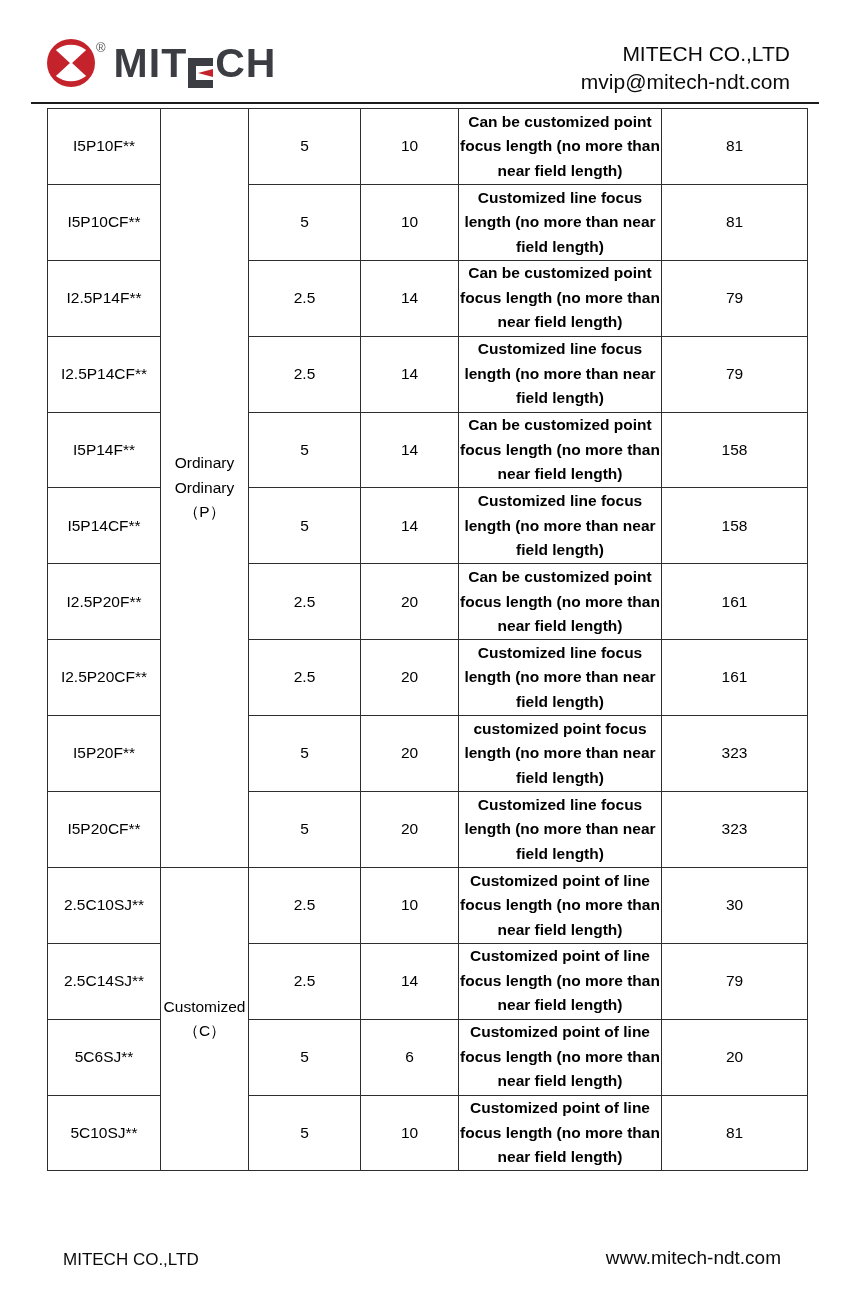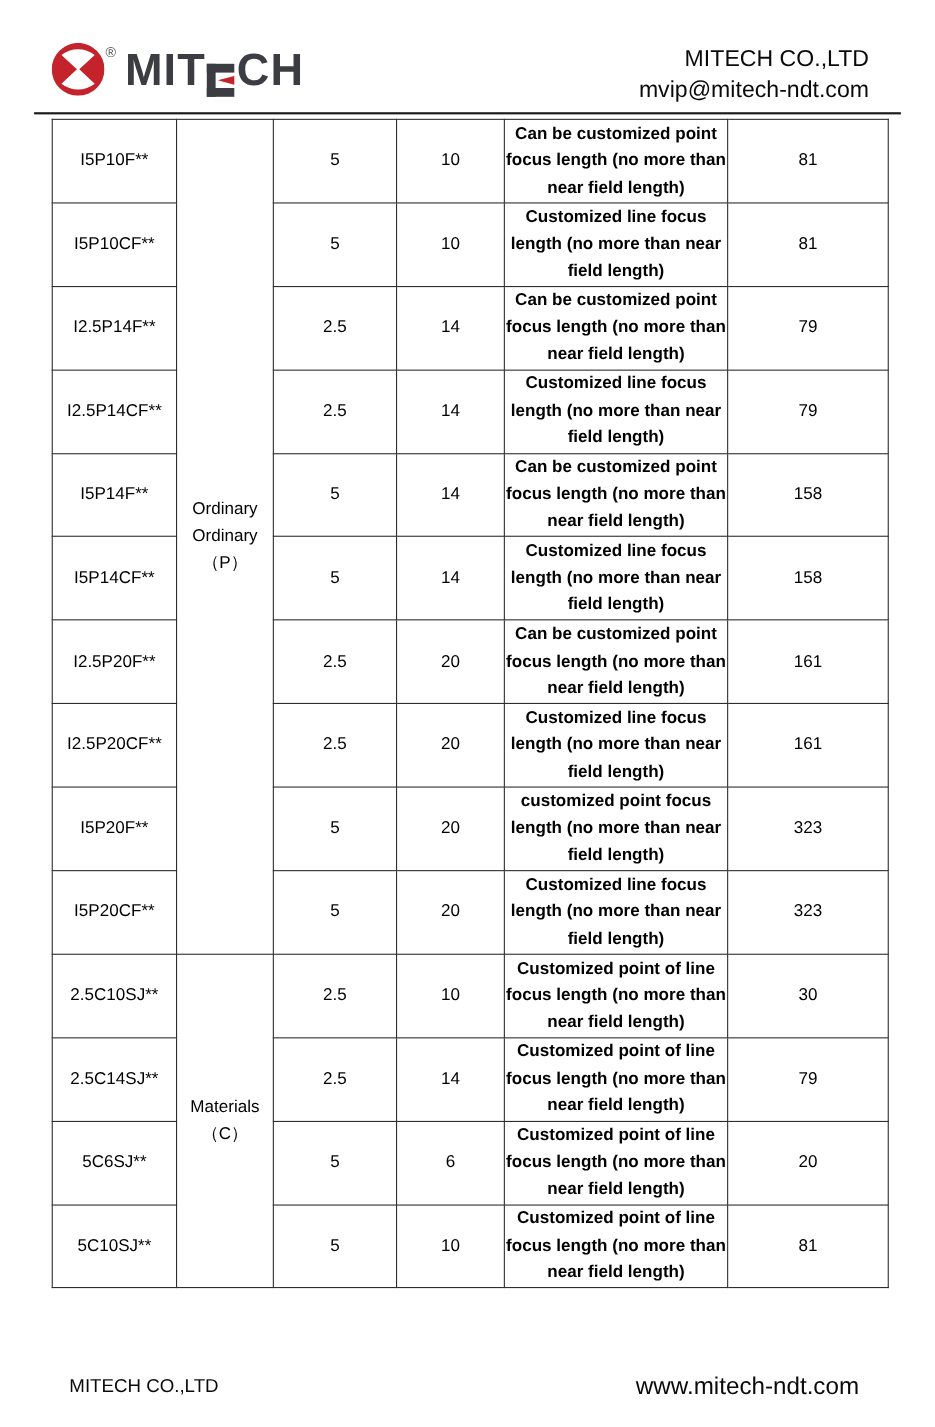--- a/index.html
+++ b/index.html
@@ -46,21 +46,21 @@
   }
   table.spec td {
     border:1.6px solid #2e2e2e; text-align:center; vertical-align:middle;
     height:75.9px; padding:0 1px; line-height:24.5px;
   }
   td.desc-cell { padding:0 1px;font-weight:bold; }
   td.group-cell { line-height:24px; }
   
   .footer { position:absolute; left:0; top:1244px; width:850px; height:34px; }
   .footer-company { position:absolute; left:63px; top:6px; font-size:17px; color:#0a0a0a; }
-  .footer-website { position:absolute; right:69px; top:3px; font-size:22px; color:#0a0a0a; }
+  .footer-website { position:absolute; right:69px; top:3px; font-size:19px; color:#0a0a0a; }
 </style>
 </head>
 <body>
 
 <div class="header">
   <div class="logo">
     <svg class="logo-mark" viewBox="0 0 46 46" xmlns="http://www.w3.org/2000/svg">
       <circle cx="23" cy="23" r="23" fill="#c4232b"></circle>
       <path d="M8.5 10.5 L22 23 L8.5 35.5 Q15 40.5 23 40.5 Q31 40.5 37.5 35.5 L24 23 L37.5 10.5 Q31 5.5 23 5.5 Q15 5.5 8.5 10.5 Z" fill="#ffffff"></path>
     </svg>
@@ -161,21 +161,21 @@
       <tr>
         <td>I5P20CF**</td>
         <td>5</td>
         <td>20</td>
         <td class="desc-cell">Customized line focus length (no more than near field length)</td>
         <td>323</td>
       </tr>
       <tr>
         <td>2.5C10SJ**</td>
         <td class="group-cell" rowspan="4">
-          <div>Materials</div>
+          <div>Customized</div>
           <div>（C）</div>
         </td>
         <td>2.5</td>
         <td>10</td>
         <td class="desc-cell">Customized point of line focus length (no more than near field length)</td>
         <td>30</td>
       </tr>
       <tr>
         <td>2.5C14SJ**</td>
         <td>2.5</td>

